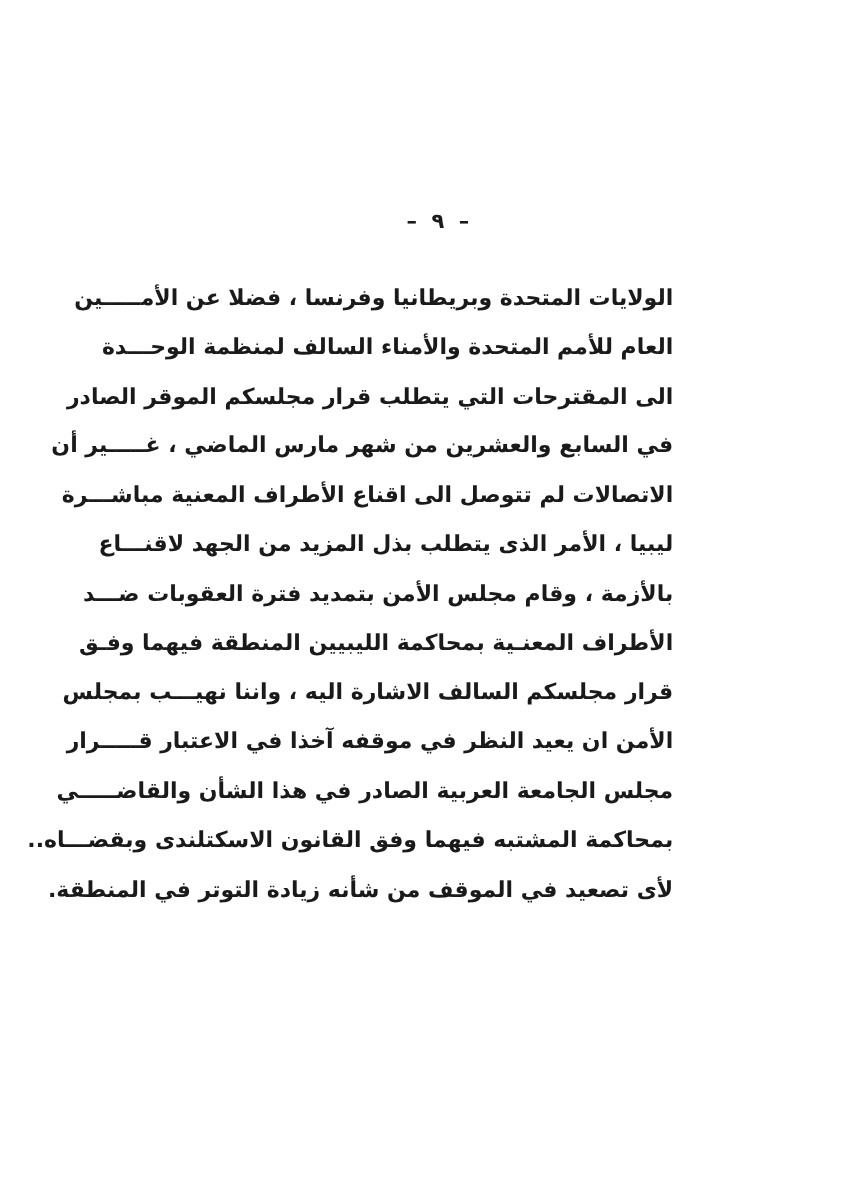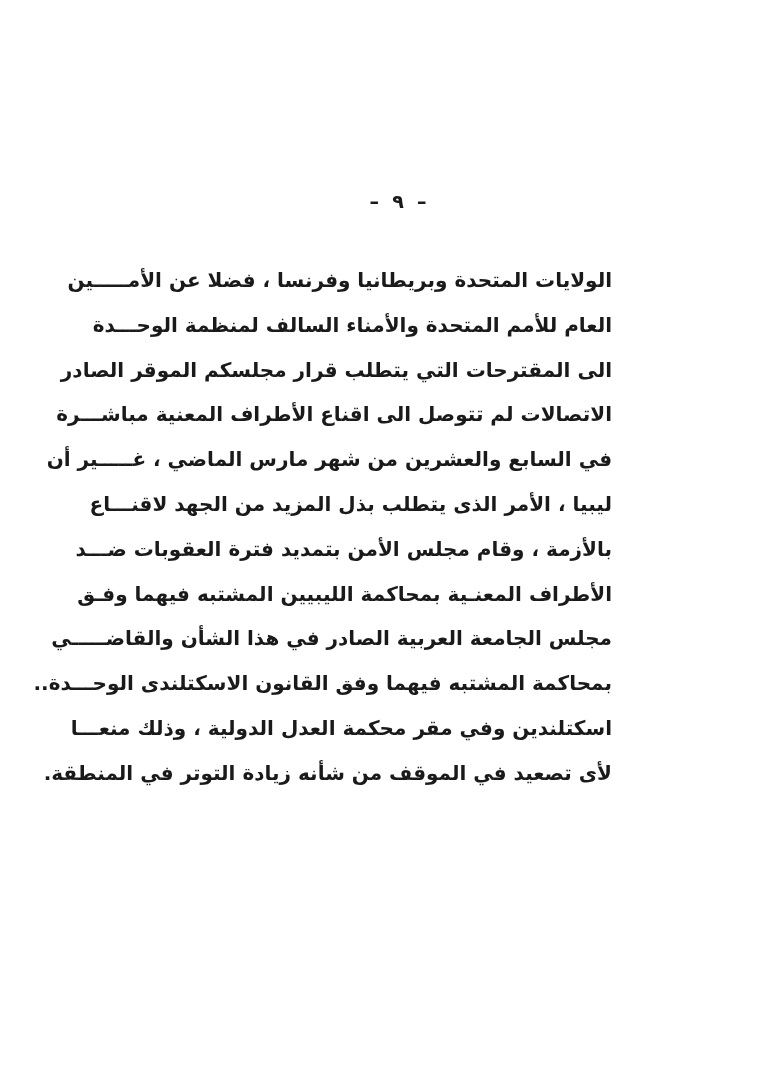--- a/index.html
+++ b/index.html
@@ -24,21 +24,21 @@
     text-align: center;
     transform: translateX(14px);
     font-size: 19px;
     font-weight: bold;
     letter-spacing: 2px;
     color: #1a1a1a;
     white-space: pre;
   }
   .text-block {
     position: absolute;
-    top: 258px;
+    top: 248px;
     right: 156px;
     width: 517px;
     direction: rtl;
     unicode-bidi: embed;
   }
   .text-line {
     height: 44.8px;
     line-height: 44.8px;
     font-size: 20px;
     font-weight: bold;
@@ -54,24 +54,25 @@
 <body>
 
 <div class="page">
 
   <div class="page-number">–  ٩  –</div>
 
   <div class="text-block">
     <div class="text-line">الولايات المتحدة وبريطانيا وفرنسا ، فضلا عن الأمـــــين</div>
     <div class="text-line">العام للأمم المتحدة والأمناء السالف لمنظمة الوحـــدة</div>
     <div class="text-line">الى المقترحات التي يتطلب قرار مجلسكم الموقر الصادر</div>
+    <div class="text-line">في السابع والعشرين من شهر مارس الماضي ، غـــــير أن</div>
     <div class="text-line">الاتصالات لم تتوصل الى اقناع الأطراف المعنية مباشـــرة</div>
-    <div class="text-line">في السابع والعشرين من شهر مارس الماضي ، غـــــير أن</div>
     <div class="text-line">ليبيا ، الأمر الذى يتطلب بذل المزيد من الجهد لاقنـــاع</div>
     <div class="text-line">بالأزمة ، وقام مجلس الأمن بتمديد فترة العقوبات ضـــد</div>
-    <div class="text-line">الأطراف المعنـية بمحاكمة الليبيين المشتبه فيهما وفـق</div>
+    <div class="text-line">الأطراف المعنـية بمحاكمة الليبيين المنطقة فيهما وفـق</div>
+    <div class="text-line">قرار مجلسكم السالف الاشارة اليه ، واننا نهيـــب بمجلس</div>
+    <div class="text-line">الأمن ان يعيد النظر في موقفه آخذا في الاعتبار قـــــرار</div>
     <div class="text-line">مجلس الجامعة العربية الصادر في هذا الشأن والقاضـــــي</div>
-    <div class="text-line">بمحاكمة المشتبه فيهما وفق القانون الاسكتلندى الوحـــدة..</div>
-    <div class="text-line">اسكتلندين وفي مقر محكمة العدل الدولية ، وذلك منعـــا</div>
+    <div class="text-line">بمحاكمة المشتبه فيهما وفق القانون الاسكتلندى وبقضـــاه..</div>
     <div class="text-line">لأى تصعيد في الموقف من شأنه زيادة التوتر في المنطقة.</div>
   </div>
 
 </div>
 
 </body></html>

